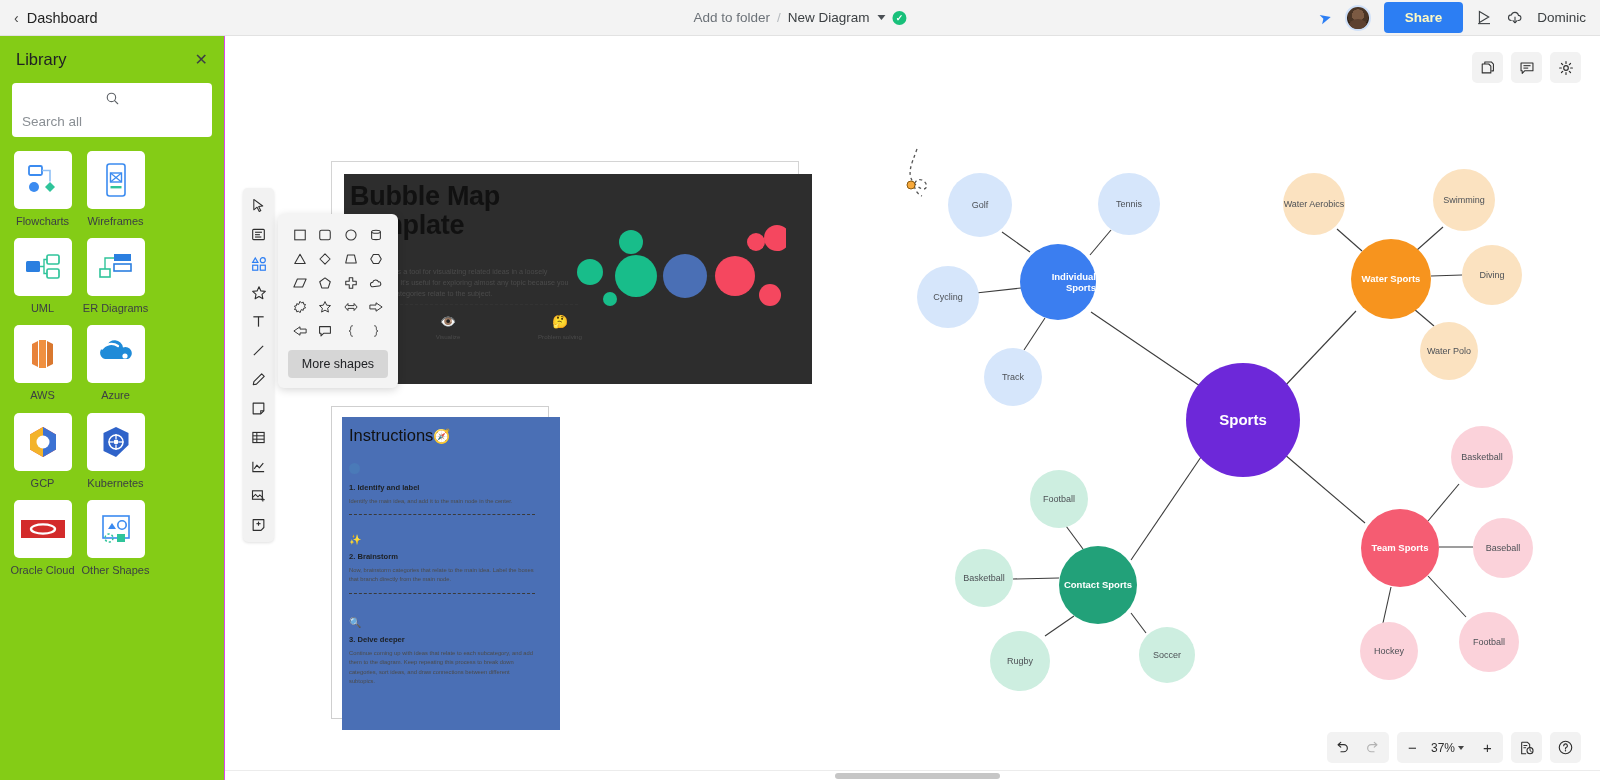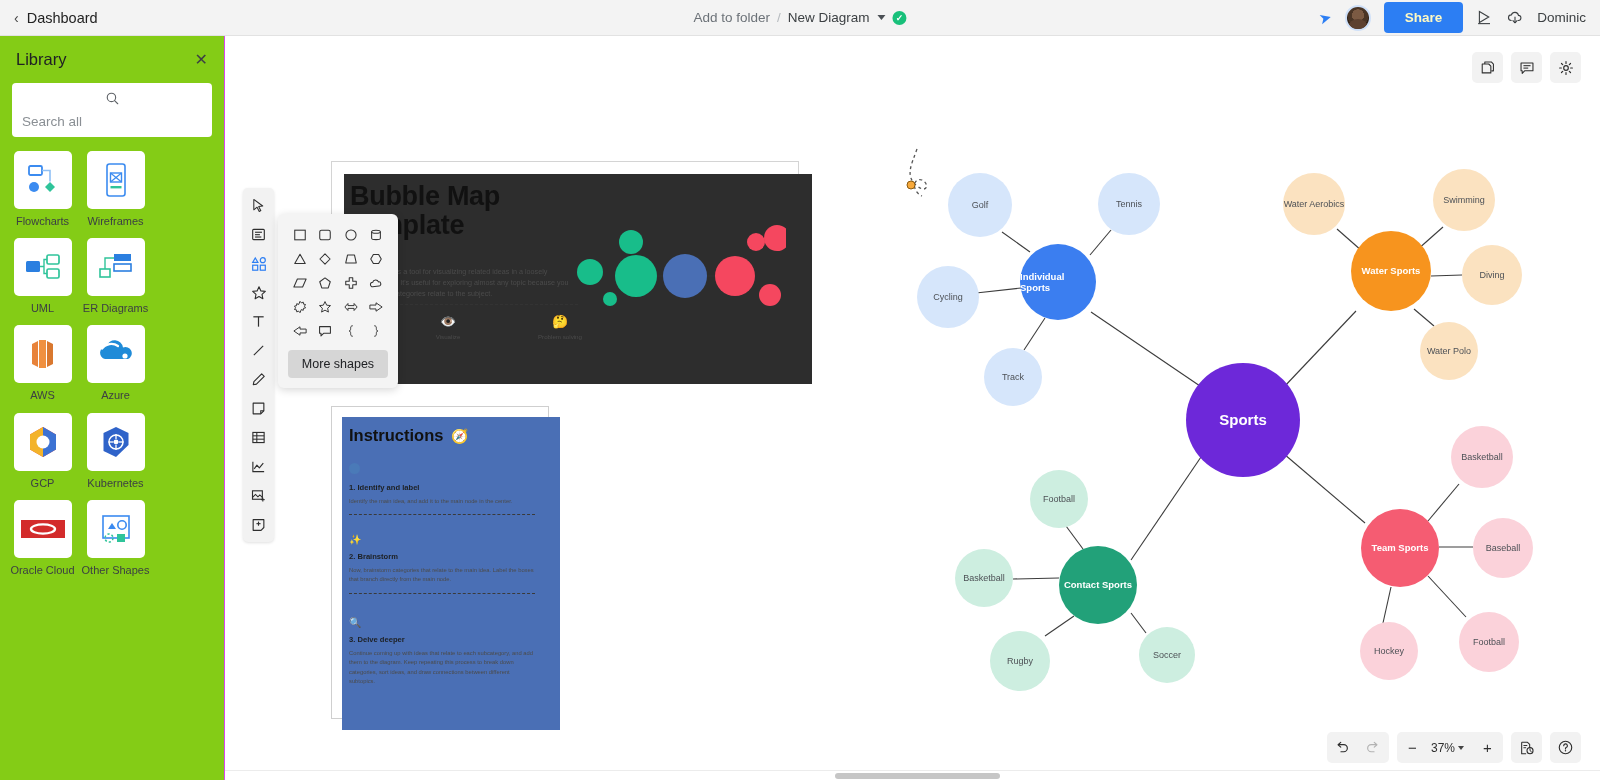--- a/index.html
+++ b/index.html
@@ -121,33 +121,33 @@
   .bm-bubbles { position:absolute; right:12px; top:52px; width:212px; height:120px; }
 
   .card-instr {
     position: absolute; left: 106px; top: 370px; width: 218px; height: 313px;
     background: #fff; border: 1px solid #cfcfcf; z-index: 9;
   }
   .card-instr::after{
     content:""; position:absolute; left:10px; top:10px; width:218px; height:313px;
     background:#4a6fb5; z-index:-1;
   }
-  .in-title { position:absolute; left:17px; top:19px; font-size:16.5px; font-weight:700; color:#111; display:flex; align-items:center; gap:8px; }
+  .in-title { position:absolute; left:17px; top:19px; font-size:16.5px; font-weight:400; color:#111; display:flex; align-items:center; }
   .in-sec { position:absolute; left:17px; width:186px; }
   .in-icon { font-size:10px; line-height:1; }
   .in-dot { width:11px;height:11px;border-radius:50%;background:#4a7ab8;display:inline-block; }
   .in-h { font-size:7.6px; font-weight:700; color:#1d2023; margin-top:5px; }
   .in-p { font-size:5.8px; color:#4b4b4b; line-height:1.6; margin-top:5px; }
   .in-rule { border-top:1.1px dashed #3a3a3a; margin-top:8px; }
 
   
   .diagram { position:absolute; left:0; top:0; width:1375px; height:744px; z-index:5; }
   .node {
     position:absolute; border-radius:50%; display:flex; align-items:center;
-    justify-content:center; text-align:left; line-height:1.18; z-index:6;
+    justify-content:center; text-align:right; line-height:1.18; z-index:6;
   }
   .node.leaf { font-size: 9px; color:#4d5156; }
   .node.hub { font-weight:700; color:#fff; }
 
   
   .canvas-tr { position:absolute; right:19px; top:16px; display:flex; gap:8px; z-index:25; }
   .ctr-btn { width:31px;height:31px;background:#f2f2f2;border-radius:5px;display:flex;align-items:center;justify-content:center;cursor:pointer;color:#2e2e2e; }
 
   
   .zoombar { position:absolute; right:19px; bottom:17px; display:flex; gap:8px; align-items:center; z-index:25; }
@@ -635,21 +635,21 @@
     <div class="node leaf" style="left:873px;top:137px;width:62px;height:62px;background:#d6e6fb;">
       <span>Tennis</span>
       </div>
     <div class="node leaf" style="left:692px;top:230px;width:62px;height:62px;background:#d6e6fb;">
       <span>Cycling</span>
       </div>
     <div class="node leaf" style="left:759px;top:312px;width:58px;height:58px;background:#d6e6fb;">
       <span>Track</span>
       </div>
 
-    <div class="node hub" style="left:1126px;top:195px;width:80px;height:80px;background:#f7941e;font-size:9.5px;">
+    <div class="node hub" style="left:1126px;top:203px;width:80px;height:80px;background:#f7941e;font-size:9.5px;">
       <span>Water Sports</span>
     </div>
     <div class="node leaf" style="left:1058px;top:137px;width:62px;height:62px;background:#fbe2c0;">
       <span>Water Aerobics</span>
       </div>
     <div class="node leaf" style="left:1208px;top:133px;width:62px;height:62px;background:#fbe2c0;">
       <span>Swimming</span>
       </div>
     <div class="node leaf" style="left:1237px;top:209px;width:60px;height:60px;background:#fbe2c0;">
       <span>Diving</span>

